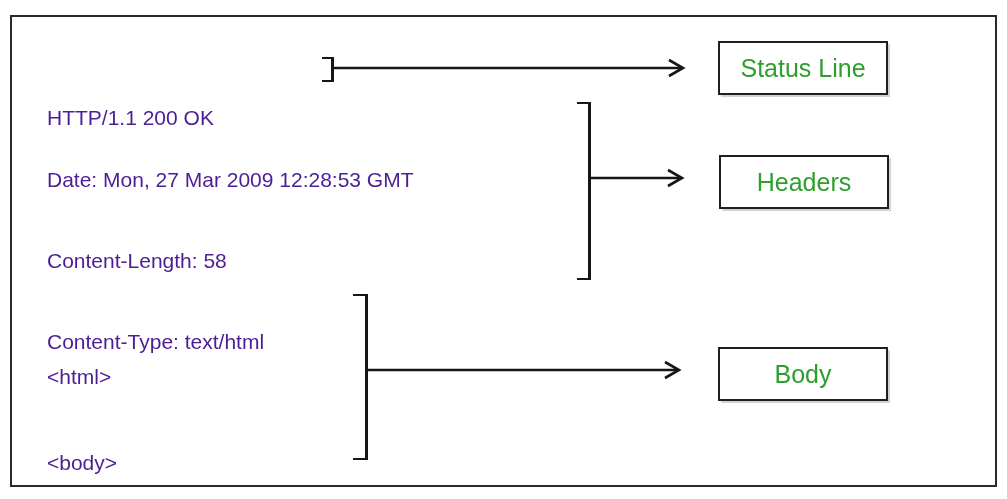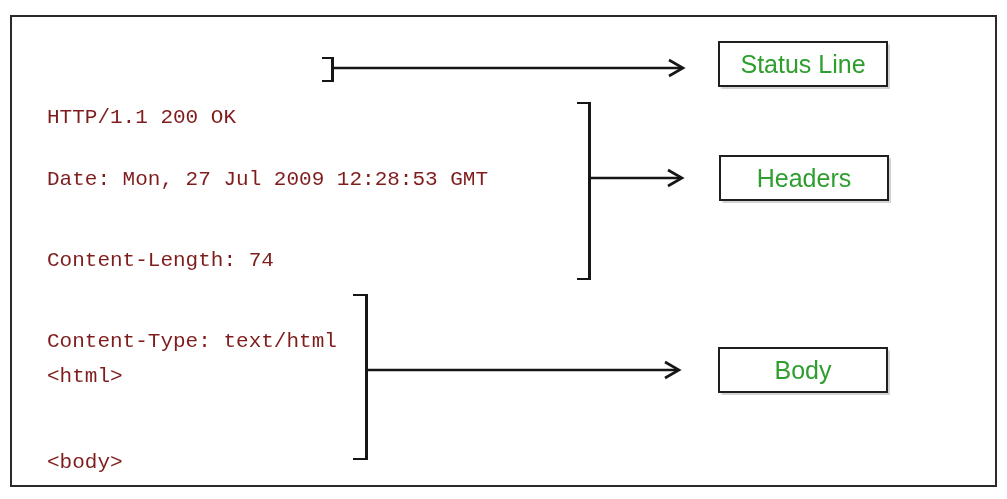--- a/index.html
+++ b/index.html
@@ -17,24 +17,23 @@
   .outer-frame {
     position: absolute;
     left: 10px; top: 15px;
     width: 987px; height: 472px;
     border: 2px solid #2a2a2a;
     background: #ffffff;
   }
 
   .green-text {
     position: absolute;
-    color: #7f1d1d;
+    color: #4c1d95;
     font-size: 21px;
     white-space: pre;
-    font-family: Liberation Mono, monospace;
   }
 
   .status-line-text { left: 47px; top: 53px; line-height: 26px; }
   .headers-text     { left: 47px; top: 112px; line-height: 27px; }
   .body-text        { left: 47px; top: 306px; line-height: 28.5px; }
 
   
   .bracket {
     position: absolute;
     border-top: 2.5px solid #161616;
@@ -48,21 +47,21 @@
   .arrow { position: absolute; overflow: visible; }
   .arrow line, .arrow polyline {
     stroke: #161616;
     stroke-width: 2.6;
     fill: none;
   }
 
   .label-box {
     position: absolute;
     width: 170px;
-    height: 46px;
+    height: 54px;
     border: 2px solid #1f1f1f;
     background: #ffffff;
     box-shadow: 1.5px 1.5px 1px rgba(130,130,130,0.35);
     display: flex;
     align-items: center;
     justify-content: center;
     color: #2e9e2e;
     font-size: 25px;
   }
   .box-status  { left: 718px; top: 41px; }
@@ -74,22 +73,22 @@
 
 <div class="canvas">
 
   <div class="outer-frame"></div>
 
   <div class="green-text status-line-text">
     <div>HTTP/1.1 200 OK</div>
   </div>
 
   <div class="green-text headers-text">
-    <div>Date: Mon, 27 Jul 2009 12:28:53 GMT</div>
-    <div>Content-Length: 74</div>
+    <div>Date: Mon, 27 Mar 2009 12:28:53 GMT</div>
+    <div>Content-Length: 58</div>
     <div>Content-Type: text/html</div>
     
   </div>
 
   <div class="green-text body-text">
     <div>&lt;html&gt;</div>
     <div>&lt;body&gt;</div>
     
     
     

